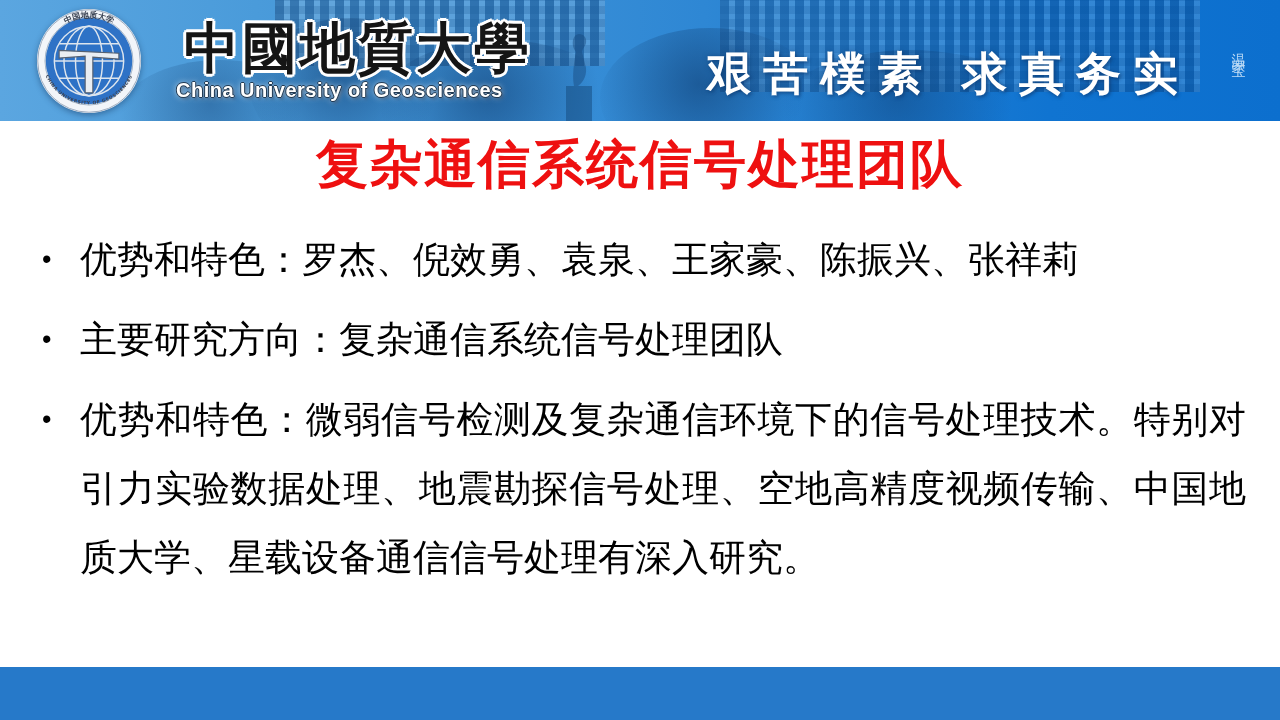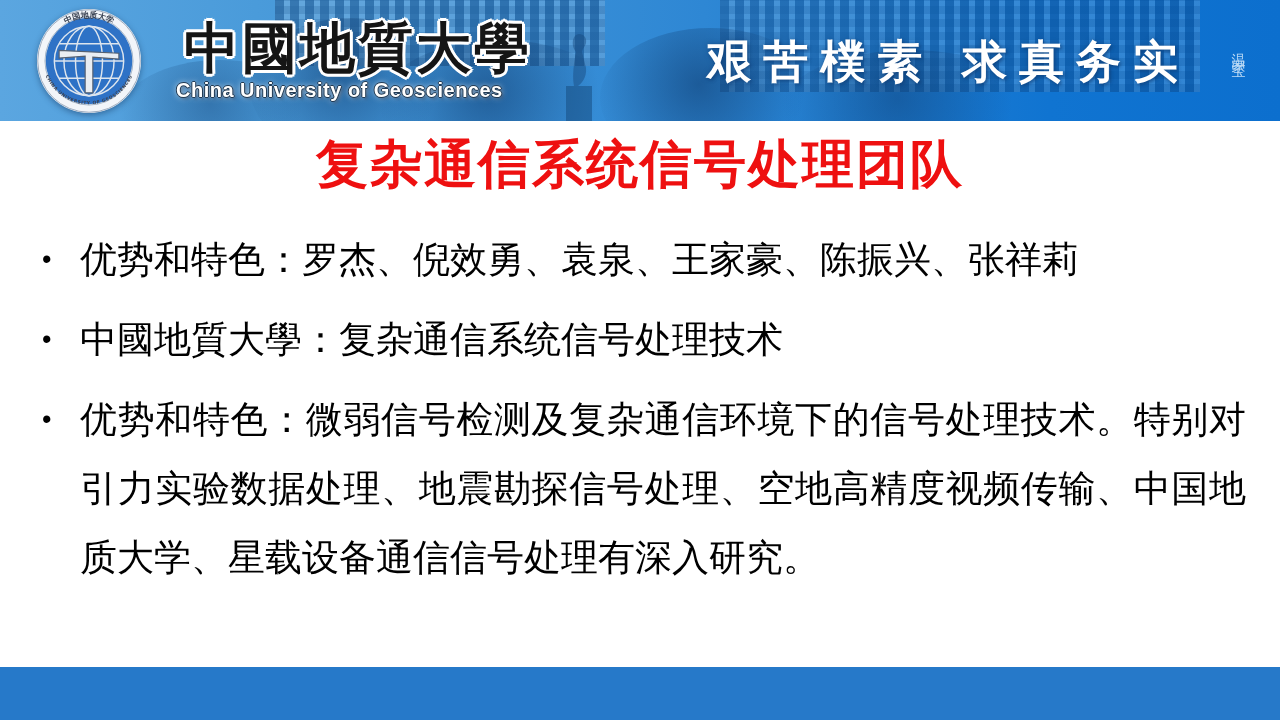--- a/index.html
+++ b/index.html
@@ -40,21 +40,21 @@
                 -2px -2px 0 #fff,2px -2px 0 #fff,-2px 2px 0 #fff,2px 2px 0 #fff;
   }
   .en-name{
     position:absolute;left:176px;top:79px;font-size:20px;font-weight:bold;color:#ffffff;
     letter-spacing:.5px;white-space:nowrap;
     text-shadow:-1px 0 0 #223a52,1px 0 0 #223a52,0 -1px 0 #223a52,0 1px 0 #223a52,
                 0 0 6px rgba(255,255,255,.9),2px 2px 3px rgba(20,40,70,.6);
   }
   
   .motto{
-    position:absolute;right:90px;top:32px;font-size:45px;font-weight:bold;color:#ffffff;
+    position:absolute;right:90px;top:44px;font-size:45px;font-weight:bold;color:#ffffff;
     font-family:"DejaVu Serif","Liberation Serif",serif;letter-spacing:12px;white-space:nowrap;
     text-shadow:0 0 5px rgba(15,60,115,.55),2px 2px 3px rgba(15,60,115,.45);
   }
   .signature{
     position:absolute;right:32px;top:42px;writing-mode:vertical-rl;
     font-size:14px;letter-spacing:5px;color:#cfe6fa;opacity:.9;
     font-family:"DejaVu Serif","Liberation Serif",serif;
   }
   
   .main{position:absolute;top:121px;left:0;width:1280px;height:546px;background:#ffffff;}
@@ -129,21 +129,21 @@
   <div class="main">
     <h1 class="page-title">复杂通信系统信号处理团队</h1>
 
     <ul class="bullet-list">
       <li>
         <span class="marker">•</span>
         <span class="text">优势和特色：罗杰、倪效勇、袁泉、王家豪、陈振兴、张祥莉</span>
       </li>
       <li>
         <span class="marker">•</span>
-        <span class="text">中國地質大學：复杂通信系统信号处理技术</span>
+        <span class="text">主要研究方向：复杂通信系统信号处理团队</span>
       </li>
       <li>
         <span class="marker">•</span>
         <span class="text">优势和特色：微弱信号检测及复杂通信环境下的信号处理技术。特别对引力实验数据处理、地震勘探信号处理、空地高精度视频传输、中国地质大学、星载设备通信信号处理有深入研究。</span>
       </li>
     </ul>
   </div>
 
   <div class="footer"></div>
 </div>

